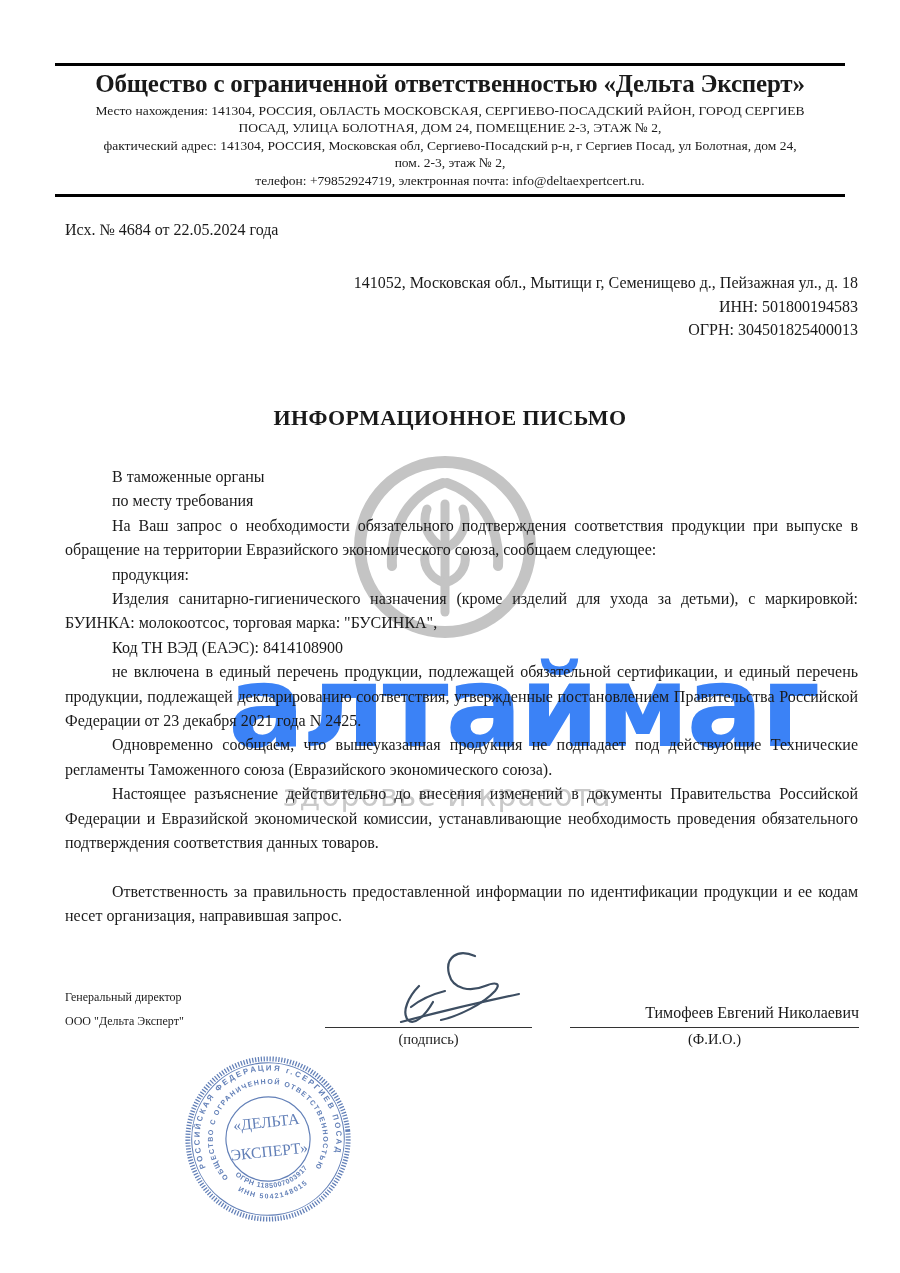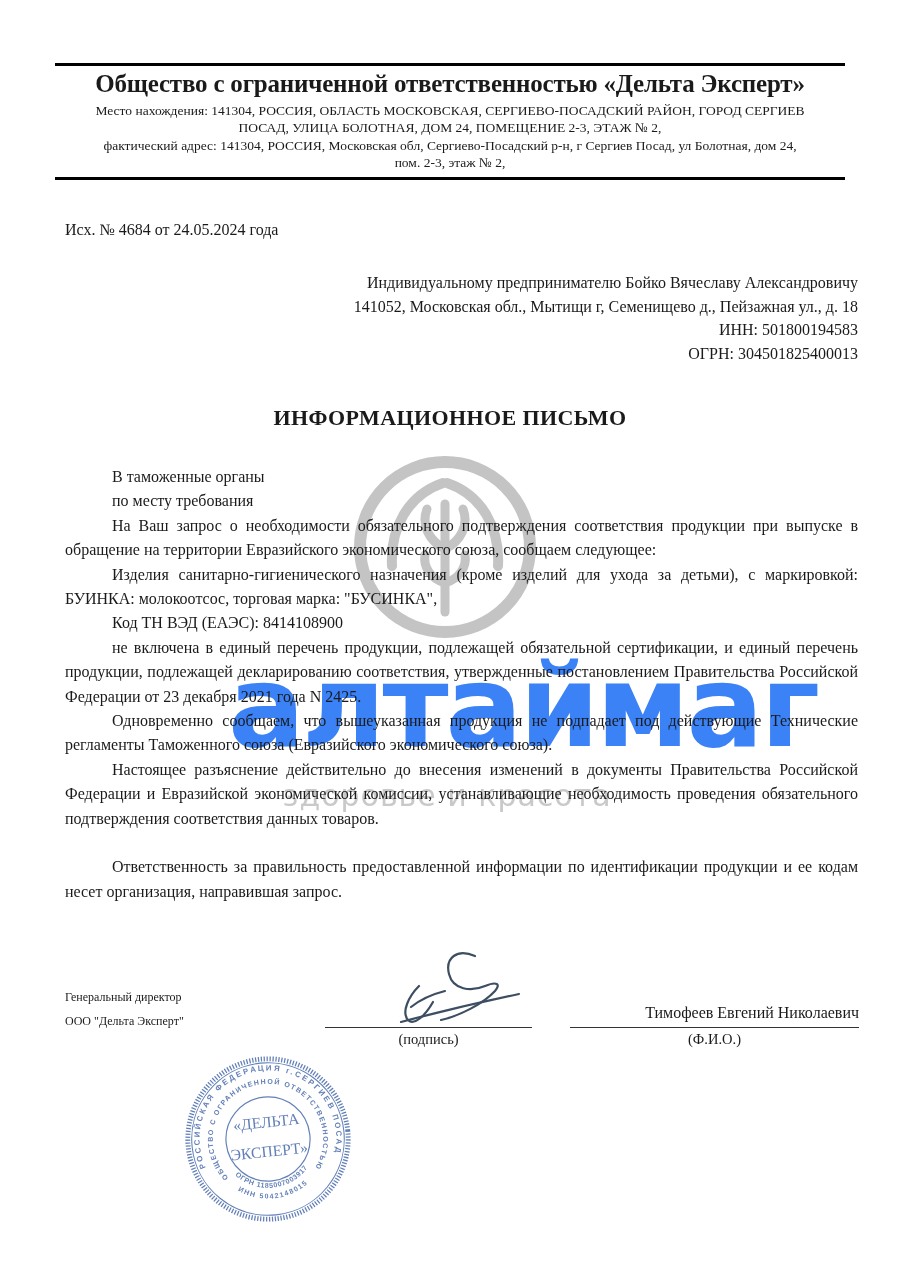--- a/index.html
+++ b/index.html
@@ -64,38 +64,39 @@
 
   <div class="content">
 
     <div class="header">
       <div class="rule"></div>
       <div class="company-name">Общество с ограниченной ответственностью «Дельта Эксперт»</div>
       <div class="addr-line">Место нахождения: 141304, РОССИЯ, ОБЛАСТЬ МОСКОВСКАЯ, СЕРГИЕВО-ПОСАДСКИЙ РАЙОН, ГОРОД СЕРГИЕВ</div>
       <div class="addr-line">ПОСАД, УЛИЦА БОЛОТНАЯ, ДОМ 24, ПОМЕЩЕНИЕ 2-3, ЭТАЖ № 2,</div>
       <div class="addr-line">фактический адрес: 141304, РОССИЯ, Московская обл, Сергиево-Посадский р-н, г Сергиев Посад, ул Болотная, дом 24,</div>
       <div class="addr-line">пом. 2-3, этаж № 2,</div>
+      <div class="addr-line">телефон:  +79852924719, электронная почта: info@deltaexpertcert.ru.</div>
       <div class="rule rule-bottom"></div>
     </div>
 
-    <div class="ref-line">Исх. № 4684 от 24.05.2024 года</div>
+    <div class="ref-line">Исх. № 4684 от 22.05.2024 года</div>
 
     <div class="recipient">
-      <div>Индивидуальному предпринимателю Бойко Вячеславу Александровичу</div>
       <div>141052, Московская обл., Мытищи г, Семенищево д., Пейзажная  ул., д. 18</div>
       <div>ИНН: 501800194583</div>
       <div>ОГРН: 304501825400013</div>
     </div>
 
     <div class="letter-title">ИНФОРМАЦИОННОЕ ПИСЬМО</div>
 
     <div class="body-text">
       <p>В таможенные органы</p>
       <p>по месту требования</p>
       <p>На Ваш запрос о необходимости обязательного подтверждения соответствия продукции при выпуске в обращение на территории Евразийского экономического союза, сообщаем следующее:</p>
+      <p>продукция:</p>
       <p>Изделия санитарно-гигиенического назначения (кроме изделий для ухода за детьми), с маркировкой: БУИНКА: молокоотсос, торговая марка: "БУСИНКА",</p>
       <p>Код ТН ВЭД (ЕАЭС): 8414108900</p>
       <p>не включена в единый перечень продукции, подлежащей обязательной сертификации, и единый перечень продукции, подлежащей декларированию соответствия, утвержденные постановлением Правительства Российской Федерации от 23 декабря 2021 года N 2425.</p>
       <p>Одновременно сообщаем, что вышеуказанная продукция не подпадает под действующие Технические регламенты Таможенного союза (Евразийского экономического союза).</p>
       <p>Настоящее разъяснение действительно до внесения изменений в документы Правительства Российской Федерации и Евразийской экономической комиссии, устанавливающие необходимость проведения обязательного подтверждения соответствия данных товаров.</p>
       <p class="gap-before">Ответственность за правильность предоставленной информации по идентификации продукции и ее кодам несет организация, направившая запрос.</p>
     </div>
 
     <div class="sig-role">
       <div>Генеральный директор</div>

